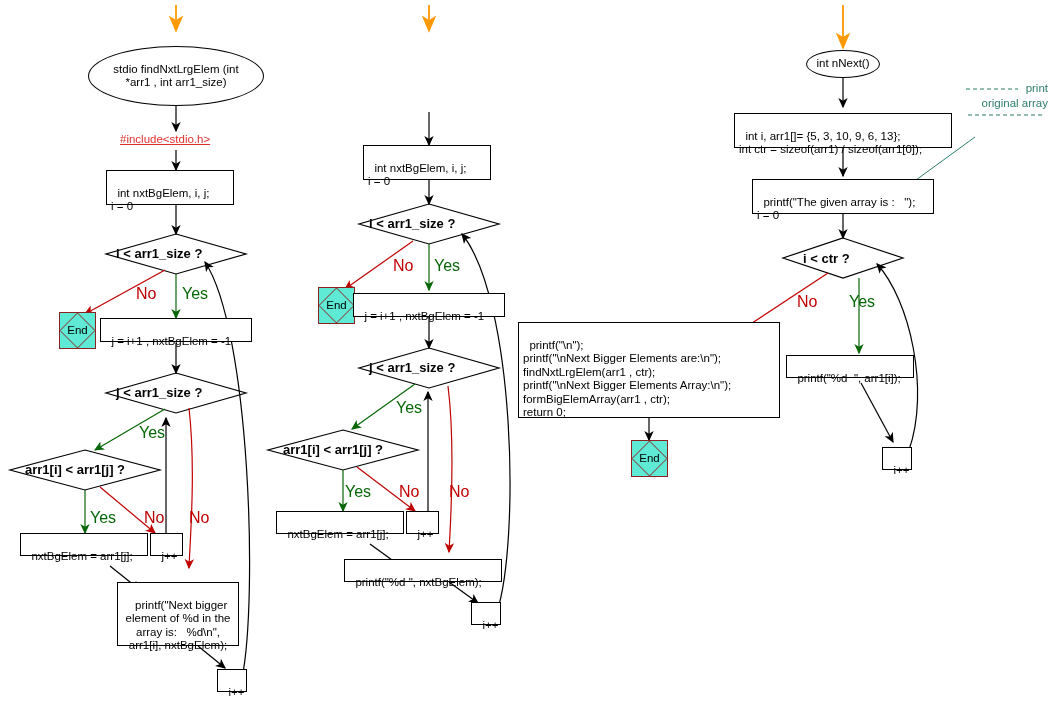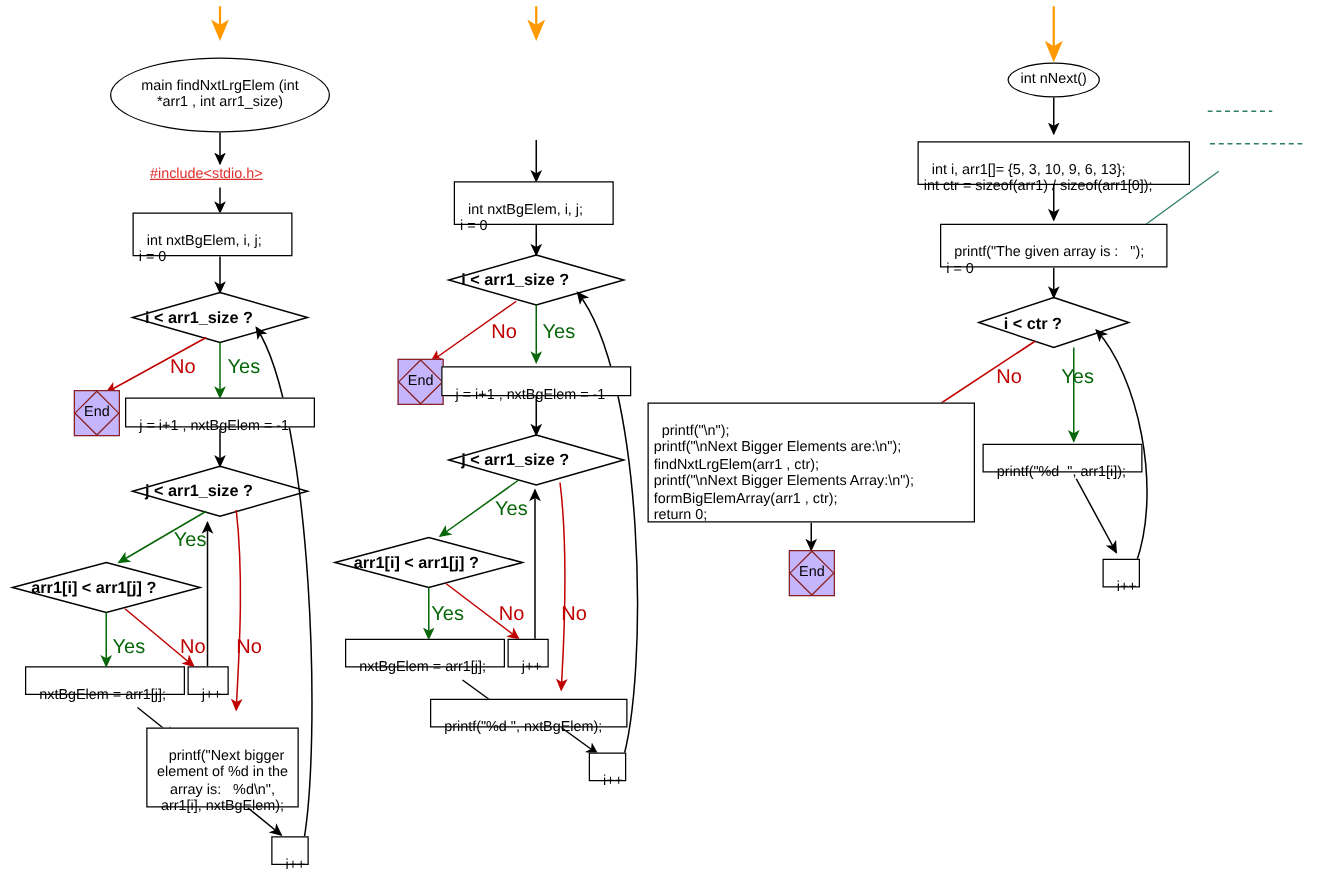--- a/index.html
+++ b/index.html
@@ -18,21 +18,21 @@
   
   .term{border:1px solid #000;border-radius:50%;background:#fff;color:#000;
         font-size:11.5px;line-height:13.5px;display:flex;align-items:center;
         justify-content:center;text-align:center;white-space:pre;}
 
   
   .dec-label{position:absolute;font-size:13px;line-height:13px;color:#000;
              text-align:left;white-space:pre;font-weight:bold;}
 
   
-  .endnode{border:1px solid #8b2121;background:#c4b5fd;color:#000;
+  .endnode{border:1px solid #8b2121;background:#5eead4;color:#000;
            font-size:11.5px;line-height:13px;display:flex;align-items:center;
            justify-content:center;}
 
   .elabel{position:absolute;font-size:16px;line-height:13px;white-space:pre;}
   .elabel.yes{color:#076607;text-align:center;}
   .elabel.no{color:#c00000;}
 
   .incl{position:absolute;color:#e03030;font-size:11.5px;white-space:pre;text-decoration:underline;}
 
   .annot{position:absolute;color:#2e7d6b;font-size:11.5px;line-height:15px;
@@ -126,21 +126,21 @@
 
   <path d="M909,450 C930,390 910,300 877,264" stroke="#000" marker-end="url(#ahk)"></path>
 
   <path d="M649,418 L649,440" stroke="#000" marker-end="url(#ahk)"></path>
 
   <path d="M905,188 L975,137" stroke="#2e7d6b" stroke-width="1"></path>
   </g>
 </svg>
 
 <div class="node term" style="left:88px;top:46px;width:176px;height:60px;">
-  <span>main findNxtLrgElem (int
+  <span>stdio findNxtLrgElem (int
 *arr1 , int arr1_size)</span>
 </div>
 
 <div class="incl" style="left:120px;top:133px;">#include&lt;stdio.h&gt;</div>
 
 <div class="node proc" style="left:106px;top:170px;width:128px;height:35px;">
   <span>int nxtBgElem, i, j;
 i = 0</span>
 </div>
 
@@ -269,20 +269,22 @@
 <div class="node endnode" style="left:631px;top:440px;width:37px;height:37px;">
   <span>End</span>
 </div>
 <svg style="position:absolute;left:631px;top:440px;width:37px;height:37px;">
   <polygon points="18.5,1 36,18.5 18.5,36 1,18.5" fill="none" stroke="#8b2121" stroke-width="1"></polygon>
 </svg>
 
 <div class="elabel no" style="left:797px;top:295px;">No</div>
 <div class="elabel yes" style="left:849px;top:295px;">Yes</div>
 
+<div class="annot" style="left:948px;top:81px;width:100px;">print
+original array</div>
 <svg style="position:absolute;left:966px;top:86px;width:52px;height:6px;">
   <line x1="0" y1="3" x2="52" y2="3" stroke="#2e7d6b" stroke-width="1.2" stroke-dasharray="4,3"></line>
 </svg>
 <svg style="position:absolute;left:968px;top:112px;width:74px;height:6px;">
   <line x1="0" y1="3" x2="74" y2="3" stroke="#2e7d6b" stroke-width="1.2" stroke-dasharray="4,3"></line>
 </svg>
 
 </div>
 
 </body></html>

